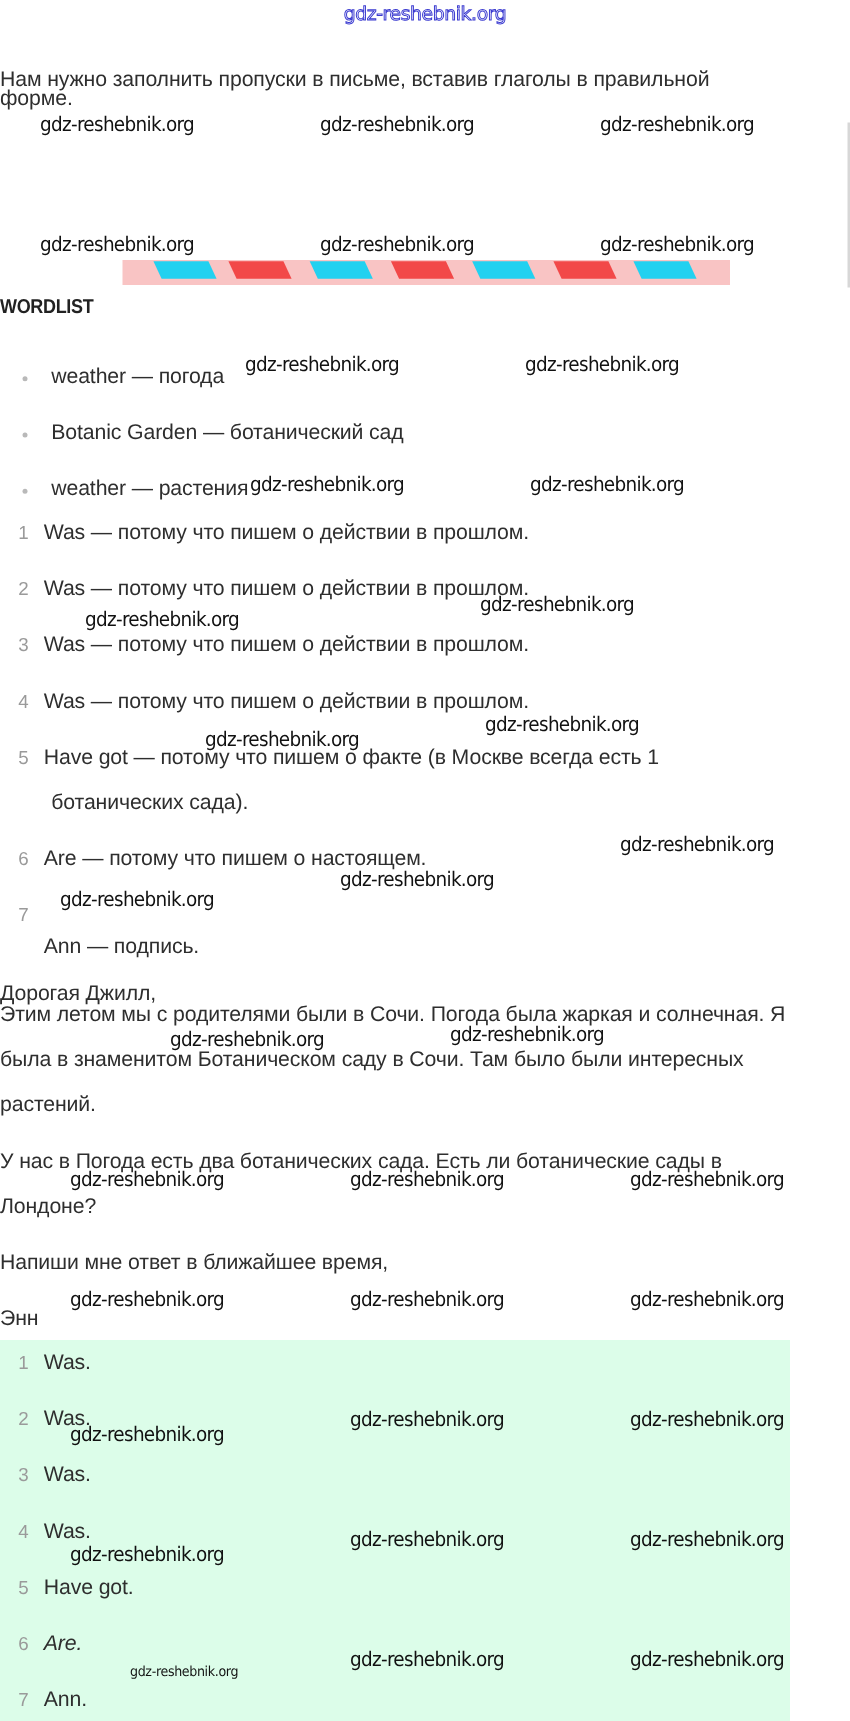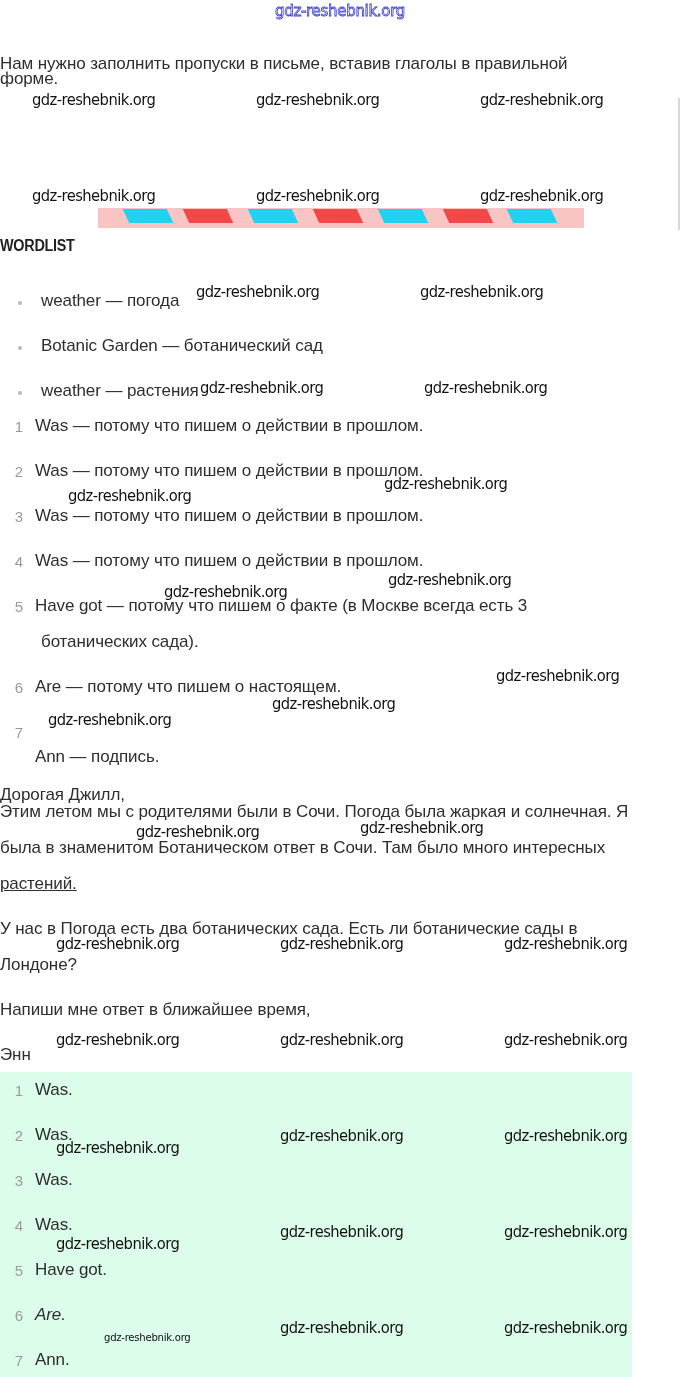--- a/index.html
+++ b/index.html
@@ -63,31 +63,31 @@
 
 <div class="abs num" style="left:13px;top:418px;">1</div>
 <div class="abs txt" style="left:35px;top:416px;">Was — потому что пишем о действии в прошлом.</div>
 <div class="abs num" style="left:13px;top:463px;">2</div>
 <div class="abs txt" style="left:35px;top:461px;">Was — потому что пишем о действии в прошлом.</div>
 <div class="abs num" style="left:13px;top:508px;">3</div>
 <div class="abs txt" style="left:35px;top:506px;">Was — потому что пишем о действии в прошлом.</div>
 <div class="abs num" style="left:13px;top:553px;">4</div>
 <div class="abs txt" style="left:35px;top:551px;">Was — потому что пишем о действии в прошлом.</div>
 <div class="abs num" style="left:13px;top:598px;">5</div>
-<div class="abs txt" style="left:35px;top:596px;">Have got — потому что пишем о факте (в Москве всегда есть 3</div>
+<div class="abs txt" style="left:35px;top:596px;">Have got — потому что пишем о факте (в Москве всегда есть 1</div>
 <div class="abs txt" style="left:41px;top:632px;">ботанических сада).</div>
 <div class="abs num" style="left:13px;top:679px;">6</div>
 <div class="abs txt" style="left:35px;top:677px;">Are — потому что пишем о настоящем.</div>
 <div class="abs num" style="left:13px;top:724px;">7</div>
 <div class="abs txt" style="left:35px;top:722px;margin-top:25px;">Ann — подпись.</div>
 
 <div class="abs txt" style="left:0;top:758px;margin-top:27px;">Дорогая Джилл,</div>
 <div class="abs txt" style="left:0;top:802px;">Этим летом мы с родителями были в Сочи. Погода была жаркая и солнечная. Я</div>
-<div class="abs txt" style="left:0;top:838px;">была в знаменитом Ботаническом ответ в Сочи. Там было много интересных</div>
-<div class="abs txt" style="left:0;top:874px;text-decoration:underline;">растений.</div>
+<div class="abs txt" style="left:0;top:838px;">была в знаменитом Ботаническом саду в Сочи. Там было были интересных</div>
+<div class="abs txt" style="left:0;top:874px;">растений.</div>
 <div class="abs txt" style="left:0;top:919px;">У нас в Погода есть два ботанических сада. Есть ли ботанические сады в</div>
 <div class="abs txt" style="left:0;top:955px;">Лондоне?</div>
 <div class="abs txt" style="left:0;top:1000px;">Напиши мне ответ в ближайшее время,</div>
 <div class="abs txt" style="left:0;top:1045px;">Энн</div>
 
 <div class="abs answer-box"></div>
 <div class="abs num" style="left:13px;top:1082px;">1</div>
 <div class="abs txt" style="left:35px;top:1080px;">Was.</div>
 <div class="abs num" style="left:13px;top:1127px;">2</div>
 <div class="abs txt" style="left:35px;top:1125px;">Was.</div>

